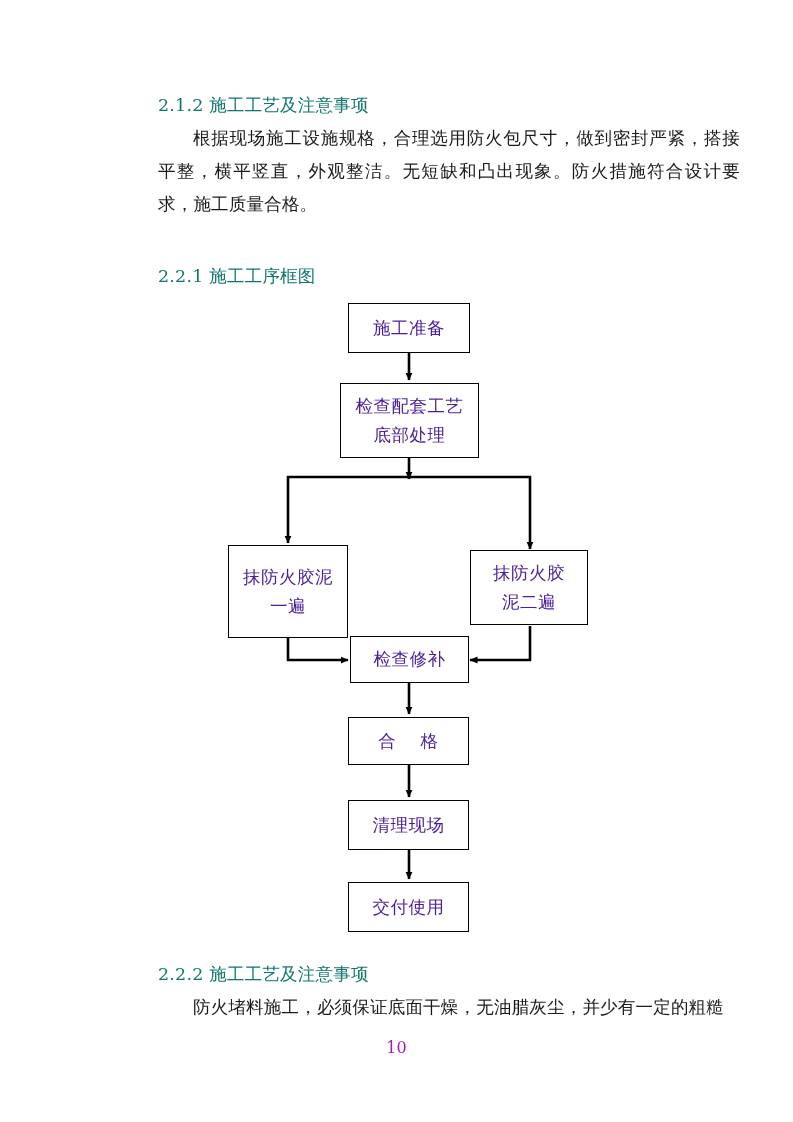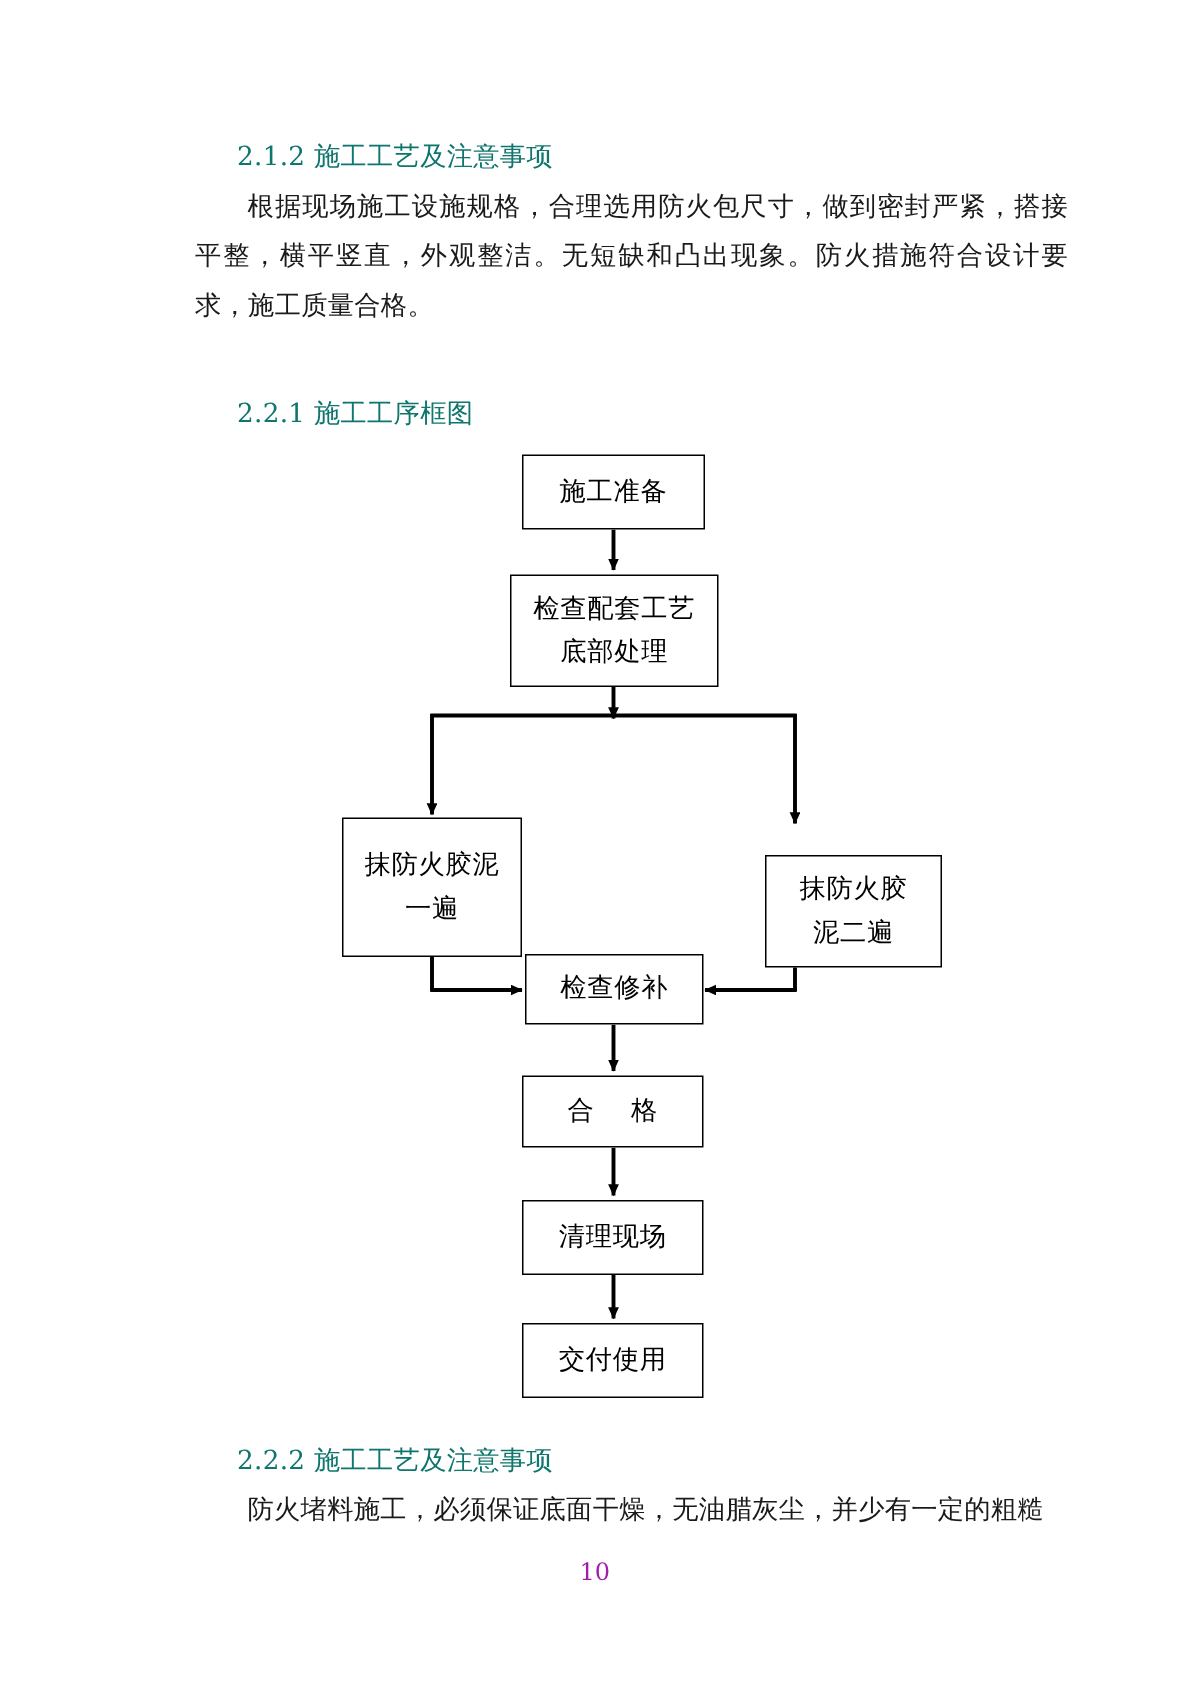--- a/index.html
+++ b/index.html
@@ -23,21 +23,21 @@
   .txt-block {
     position: absolute;
     font-family: "DejaVu Serif", "Liberation Serif", serif;
     font-size: 17.5px;
     line-height: 33px;
     color: #1a1a1a;
     text-align: justify;
     text-justify: inter-character;
     letter-spacing: 0.2px;
   }
-  .indent { text-indent: 2em; }
+  .indent { text-indent: 2em; margin-left: 28px; }
   .heading-bold {
     position: absolute;
     font-family: "DejaVu Serif", "Liberation Serif", serif;
     font-weight: bold;
     font-size: 17.5px;
     line-height: 33px;
     color: #000000;
     text-indent: 1.6em;
     letter-spacing: 0.3px;
   }
@@ -64,21 +64,21 @@
     position: absolute;
     box-sizing: border-box;
     border: 1.6px solid #000000;
     background: #ffffff;
     display: flex;
     flex-direction: column;
     justify-content: center;
     font-family: "DejaVu Serif", "Liberation Serif", serif;
     font-size: 17.5px;
     line-height: 29px;
-    color: #000000;
+    color: #4c1d95;
     letter-spacing: 0.5px;
     text-align: center;
     white-space: pre;
   }
   .fbox .ln { display: block; }
 
   
   .page-num {
     position: absolute;
     width: 793px;
@@ -138,21 +138,21 @@
   <div class="fbox" style="left:340px; top:383px; width:139px; height:75px;">
     <span class="ln">检查配套工艺</span>
     <span class="ln">底部处理</span>
   </div>
 
   <div class="fbox" style="left:228px; top:545px; width:120px; height:93px;">
     <span class="ln">抹防火胶泥</span>
     <span class="ln">一遍</span>
   </div>
 
-  <div class="fbox" style="left:470px; top:570px; width:118px; height:75px;margin-left:40px;">
+  <div class="fbox" style="left:470px; top:550px; width:118px; height:75px;">
     <span class="ln">抹防火胶</span>
     <span class="ln">泥二遍</span>
   </div>
 
   <div class="fbox" style="left:350px; top:636px; width:119px; height:47px;">
     <span class="ln">检查修补</span>
   </div>
 
   <div class="fbox" style="left:348px; top:717px; width:121px; height:48px;">
     <span class="ln">合    格</span>

